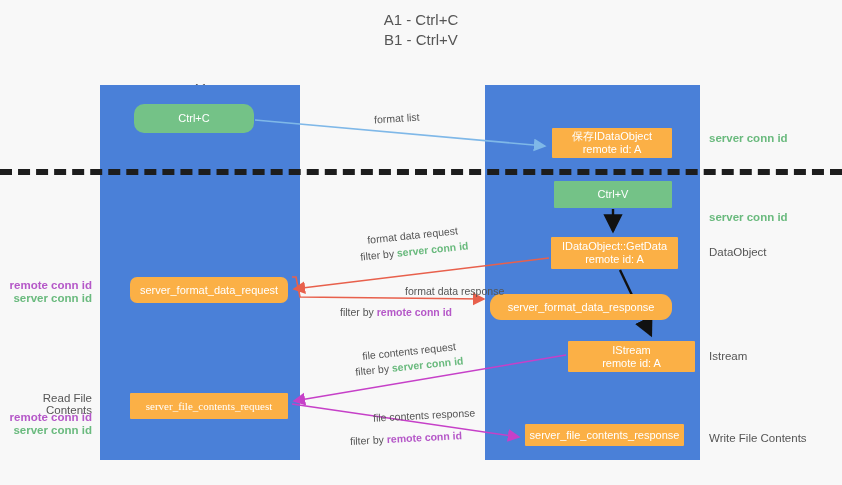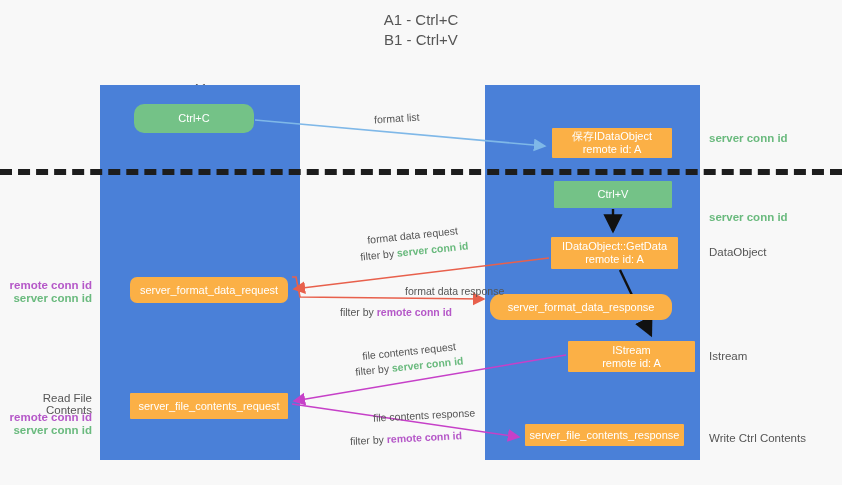--- a/index.html
+++ b/index.html
@@ -42,21 +42,21 @@
   .green{background:#74c287;}
   .orange{background:#fbb046;}
 
   #box-ctrlc{left:134px;top:104px;width:120px;height:29px;border-radius:10px;}
   #box-dataobject{left:552px;top:128px;width:120px;height:30px;}
   #box-ctrlv{left:554px;top:181px;width:118px;height:27px;}
   #box-getdata{left:551px;top:237px;width:127px;height:32px;}
   #box-fmtreq{left:130px;top:277px;width:158px;height:26px;border-radius:7px;}
   #box-fmtresp{left:490px;top:294px;width:182px;height:26px;border-radius:11px;}
   #box-istream{left:568px;top:341px;width:127px;height:31px;}
-  #box-filereq{left:130px;top:393px;width:158px;height:26px;}
+  #box-filereq{left:130px;top:393px;width:158px;height:26px;font-family:Liberation Serif, serif;}
   #box-fileresp{left:525px;top:424px;width:159px;height:22px;}
 
   
   .rlabel{font-size:11.5px;color:#555;}
   .glabel{font-size:11.5px;color:#6aba7e;font-weight:bold;}
   .plabel{font-size:11.5px;color:#b558c8;font-weight:bold;}
 
   #r-serverconn-1{left:709px;top:132px;}
   #r-serverconn-2{left:709px;top:211px;}
   #r-dataobject{left:709px;top:246px;}
@@ -174,21 +174,21 @@
   </div>
 
   <div class="abs box orange" id="box-fileresp">
     <span>server_file_contents_response</span>
   </div>
 
   <div class="abs glabel" id="r-serverconn-1">server conn id</div>
   <div class="abs glabel" id="r-serverconn-2">server conn id</div>
   <div class="abs rlabel" id="r-dataobject">DataObject</div>
   <div class="abs rlabel" id="r-istream">Istream</div>
-  <div class="abs rlabel" id="r-writefile">Write Ctrl Contents</div>
+  <div class="abs rlabel" id="r-writefile">Write File Contents</div>
 
   <div class="abs" id="l-conn-1">
     <div class="plabel">remote conn id</div>
     <div class="glabel">server conn id</div>
   </div>
   <div class="abs" id="l-read">Read File Contents</div>
   <div class="abs" id="l-conn-2">
     <div class="plabel">remote conn id</div>
     <div class="glabel">server conn id</div>
   </div>

